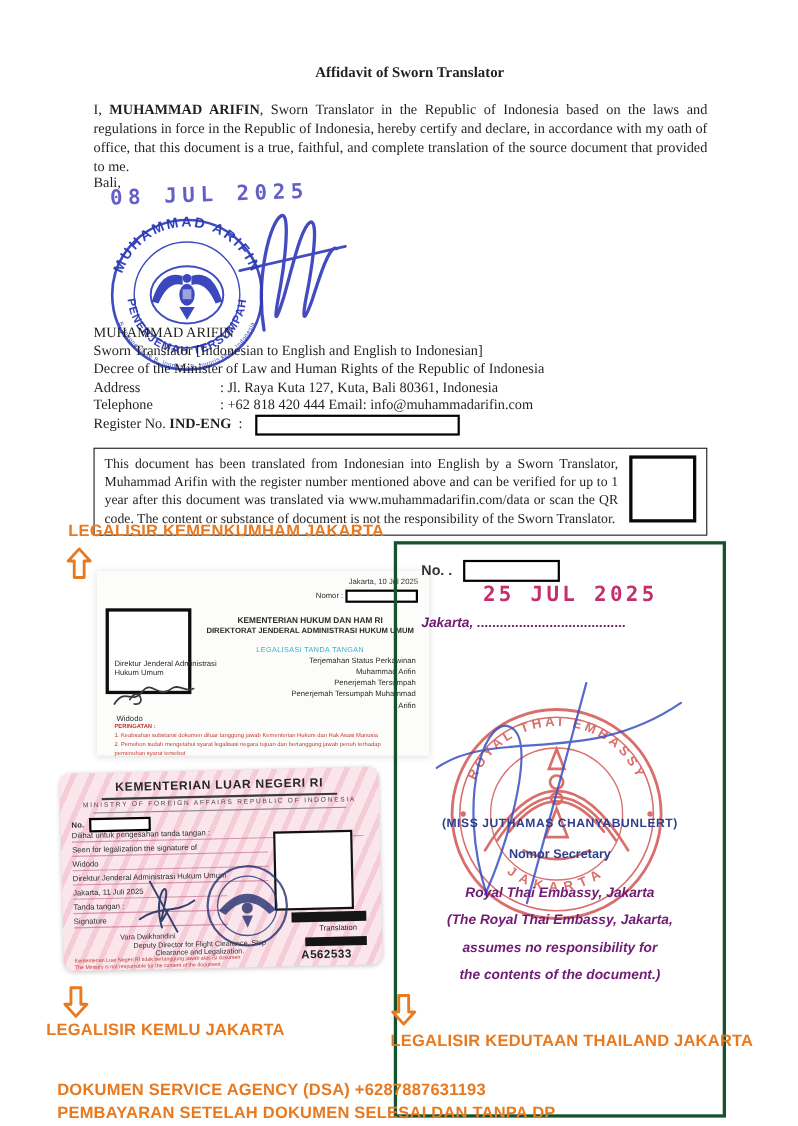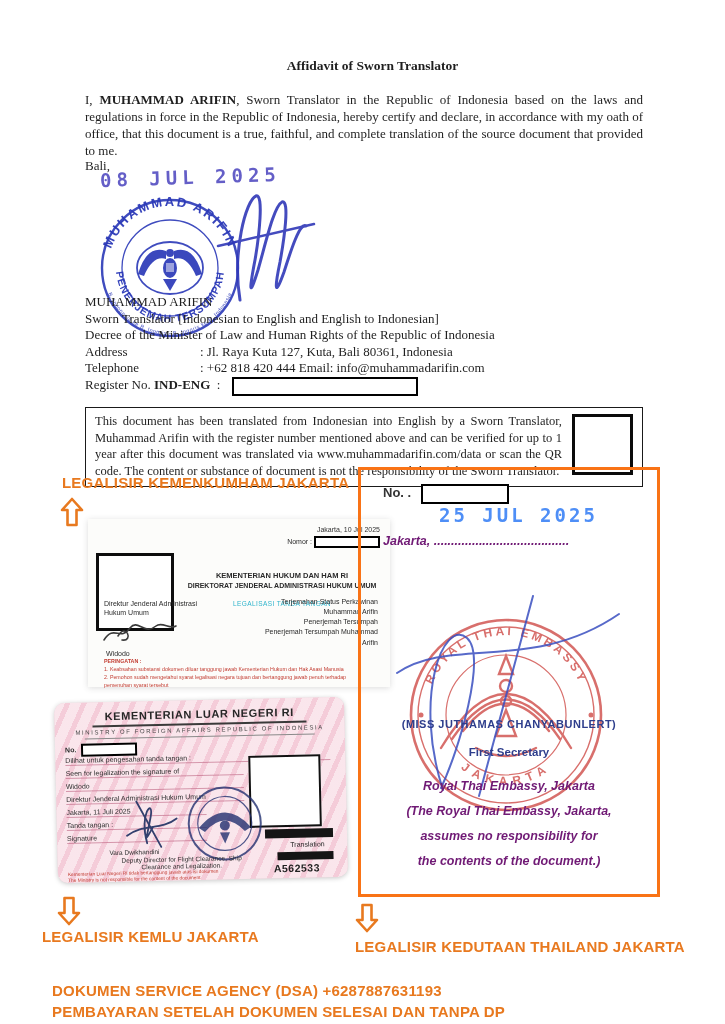--- a/index.html
+++ b/index.html
@@ -7,40 +7,40 @@
         font-family:"Liberation Serif",serif;color:#1f1f1f;}
   .abs{position:absolute;}
   .sans{font-family:"Liberation Sans",sans-serif;}
   .mono{font-family:"DejaVu Sans Mono",monospace;}
   .orange{color:#E8791F;}
   .doc-title{left:0;right:0;top:58px;text-align:center;font-weight:bold;font-size:13.5px;padding-left:20px;}
   .body-par{left:85px;top:92px;width:558px;font-size:13px;line-height:1.3;text-align:justify;}
   .bali{left:85px;top:158px;font-size:13px;}
   .datestamp{font-weight:bold;color:#4943BE;opacity:.85;}
   .ds1{left:100px;top:166px;font-size:19px;letter-spacing:5px;transform:rotate(-2deg);}
-  .ds2{left:78px;top:34px;font-size:19px;letter-spacing:3px;color:#3b82f6;opacity:.9;}
+  .ds2{left:78px;top:34px;font-size:19px;letter-spacing:3px;color:#be185d;opacity:.9;}
   .details{left:85px;top:294px;font-size:13px;line-height:16.5px;}
   .details .lbl{display:inline-block;min-width:115px;}
   .redact{display:inline-block;background:#fff;border:2.5px solid #000;vertical-align:middle;}
   .disclaimer{left:85px;top:407px;width:558px;box-sizing:border-box;border:1.5px solid #1a1a1a;
               padding:5px 9px 7px 9px;font-size:12.5px;line-height:1.32;text-align:justify;}
   .qr{float:right;width:55px;height:55px;border:3.5px solid #0a0a0a;margin:1px 0 4px 10px;background:#fff;}
   .sec-head{font-weight:bold;font-size:15px;letter-spacing:.2px;}
   .doc1{left:88px;top:519px;width:302px;height:168px;background:#FCFCFA;
         box-shadow:0 1px 6px rgba(60,60,60,.18);font-size:7px;color:#2a2a2a;}
   .doc1 .tiny{font-size:7px;}
   .cyan{color:#2FB4CC;}
   .warn{color:#C23B30;font-size:5.3px;line-height:1.5;}
   .pink{left:56px;top:700px;width:290px;height:180px;transform:rotate(-1.3deg);
         background:#F7D6E0;border-radius:10px;box-shadow:0 1px 5px rgba(0,0,0,.22);
         overflow:hidden;color:#2e2e2e;}
   .pink .stripes{position:absolute;inset:0;border-radius:10px;
         background:repeating-linear-gradient(115deg,rgba(255,255,255,.38) 0 10px,rgba(238,178,198,.28) 10px 15px);}
   .prow{position:absolute;font-size:7px;border-bottom:1px solid rgba(182,84,116,.55);padding-bottom:1px;}
-  .thaibox{left:358px;top:467px;width:302px;height:430px;box-sizing:border-box;border:3px solid #f97316;}
+  .thaibox{left:358px;top:492px;width:302px;height:524px;box-sizing:border-box;border:3px solid #14532d;}
   .blue{color:#701a75;font-style:italic;}
   .certline{width:252px;font-weight:bold;font-size:12.5px;color:#3E6CB8;height:26px;line-height:26px;}
   .jf{text-align:justify;text-align-last:justify;}
   .sp{letter-spacing:2.5px;word-spacing:8px;}
   .navy{color:#2E3E8C;}
   .footer-line{font-weight:bold;font-size:15px;color:#E8791F;letter-spacing:.2px;}
   sup{font-size:9px;}
 </style>
 </head>
 <body>
@@ -112,21 +112,21 @@
     <path d="M12 2 L22 13 H16.5 V28 H7.5 V13 H2 Z" fill="#fff" stroke="#E8791F" stroke-width="2.6" stroke-linejoin="round"></path>
   </svg>
 
   <div class="abs sans doc1">
     <div class="abs" style="left:8px;top:34px;width:72px;height:72px;border:3px solid #0d0d0d;background:#fff;"></div>
     <div class="abs tiny" style="right:10px;top:7px;color:#333;">Jakarta, 10 Jul 2025</div>
     <div class="abs" style="right:10px;top:17px;">
       <span class="tiny">Nomor :</span>
       <span class="redact" style="width:62px;height:8px;border-width:2px;"></span>
     </div>
-    <div class="abs" style="left:92px;right:6px;top:52px;text-align:center;">
+    <div class="abs" style="left:92px;right:6px;top:40px;text-align:center;">
       <div style="font-weight:bold;font-size:7.5px;">KEMENTERIAN HUKUM DAN HAM RI</div>
       <div style="font-weight:bold;font-size:7px;margin-top:2px;">DIREKTORAT JENDERAL ADMINISTRASI HUKUM UMUM</div>
       <div class="cyan" style="font-size:6.5px;margin-top:11px;letter-spacing:.4px;">LEGALISASI TANDA TANGAN</div>
     </div>
     <div class="abs" style="left:16px;top:80px;line-height:1.35;">
       <div>Direktur Jenderal Administrasi</div>
       <div>Hukum Umum</div>
     </div>
     <svg class="abs" style="left:12px;top:99px;" width="80" height="30" viewBox="0 0 80 30">
       <g stroke="#3a3a3a" stroke-width="1.6" fill="none" stroke-linecap="round">
@@ -238,21 +238,21 @@
 
     <svg class="abs" style="left:20px;top:108px;" width="256" height="232" viewBox="0 0 256 232">
       <g stroke="#3A4FC0" stroke-width="2" fill="none" stroke-linecap="round" opacity=".85">
         <path d="M62 212 C32 120 62 40 86 60 C106 78 78 172 60 210"></path>
         <path d="M152 18 L98 218"></path>
         <path d="M16 95 C70 58 152 95 238 36"></path>
       </g>
     </svg>
 
     <div class="abs navy" style="left:0;right:0;top:248px;text-align:center;font-weight:bold;font-size:11px;letter-spacing:.5px;">(MISS JUTHAMAS CHANYABUNLERT)</div>
-    <div class="abs navy" style="left:0;right:0;top:276px;text-align:center;font-weight:bold;font-size:11.5px;">First Secretary</div>
+    <div class="abs navy" style="left:0;right:0;top:276px;text-align:center;font-weight:bold;font-size:11.5px;">Nomor Secretary</div>
     <div class="abs blue" style="left:0;right:0;top:304px;text-align:center;font-weight:bold;font-size:12.5px;line-height:25px;">
       <div>Royal Thai Embassy, Jakarta</div>
       <div>(The Royal Thai Embassy, Jakarta,</div>
       <div>assumes no responsibility for</div>
       <div>the contents of the document.)</div>
     </div>
   </div>
 
   <svg class="abs" style="left:57px;top:896px;" width="24" height="30" viewBox="0 0 24 30">
     <path d="M12 28 L22 17 H16.5 V2 H7.5 V17 H2 Z" fill="#fff" stroke="#E8791F" stroke-width="2.6" stroke-linejoin="round"></path>

